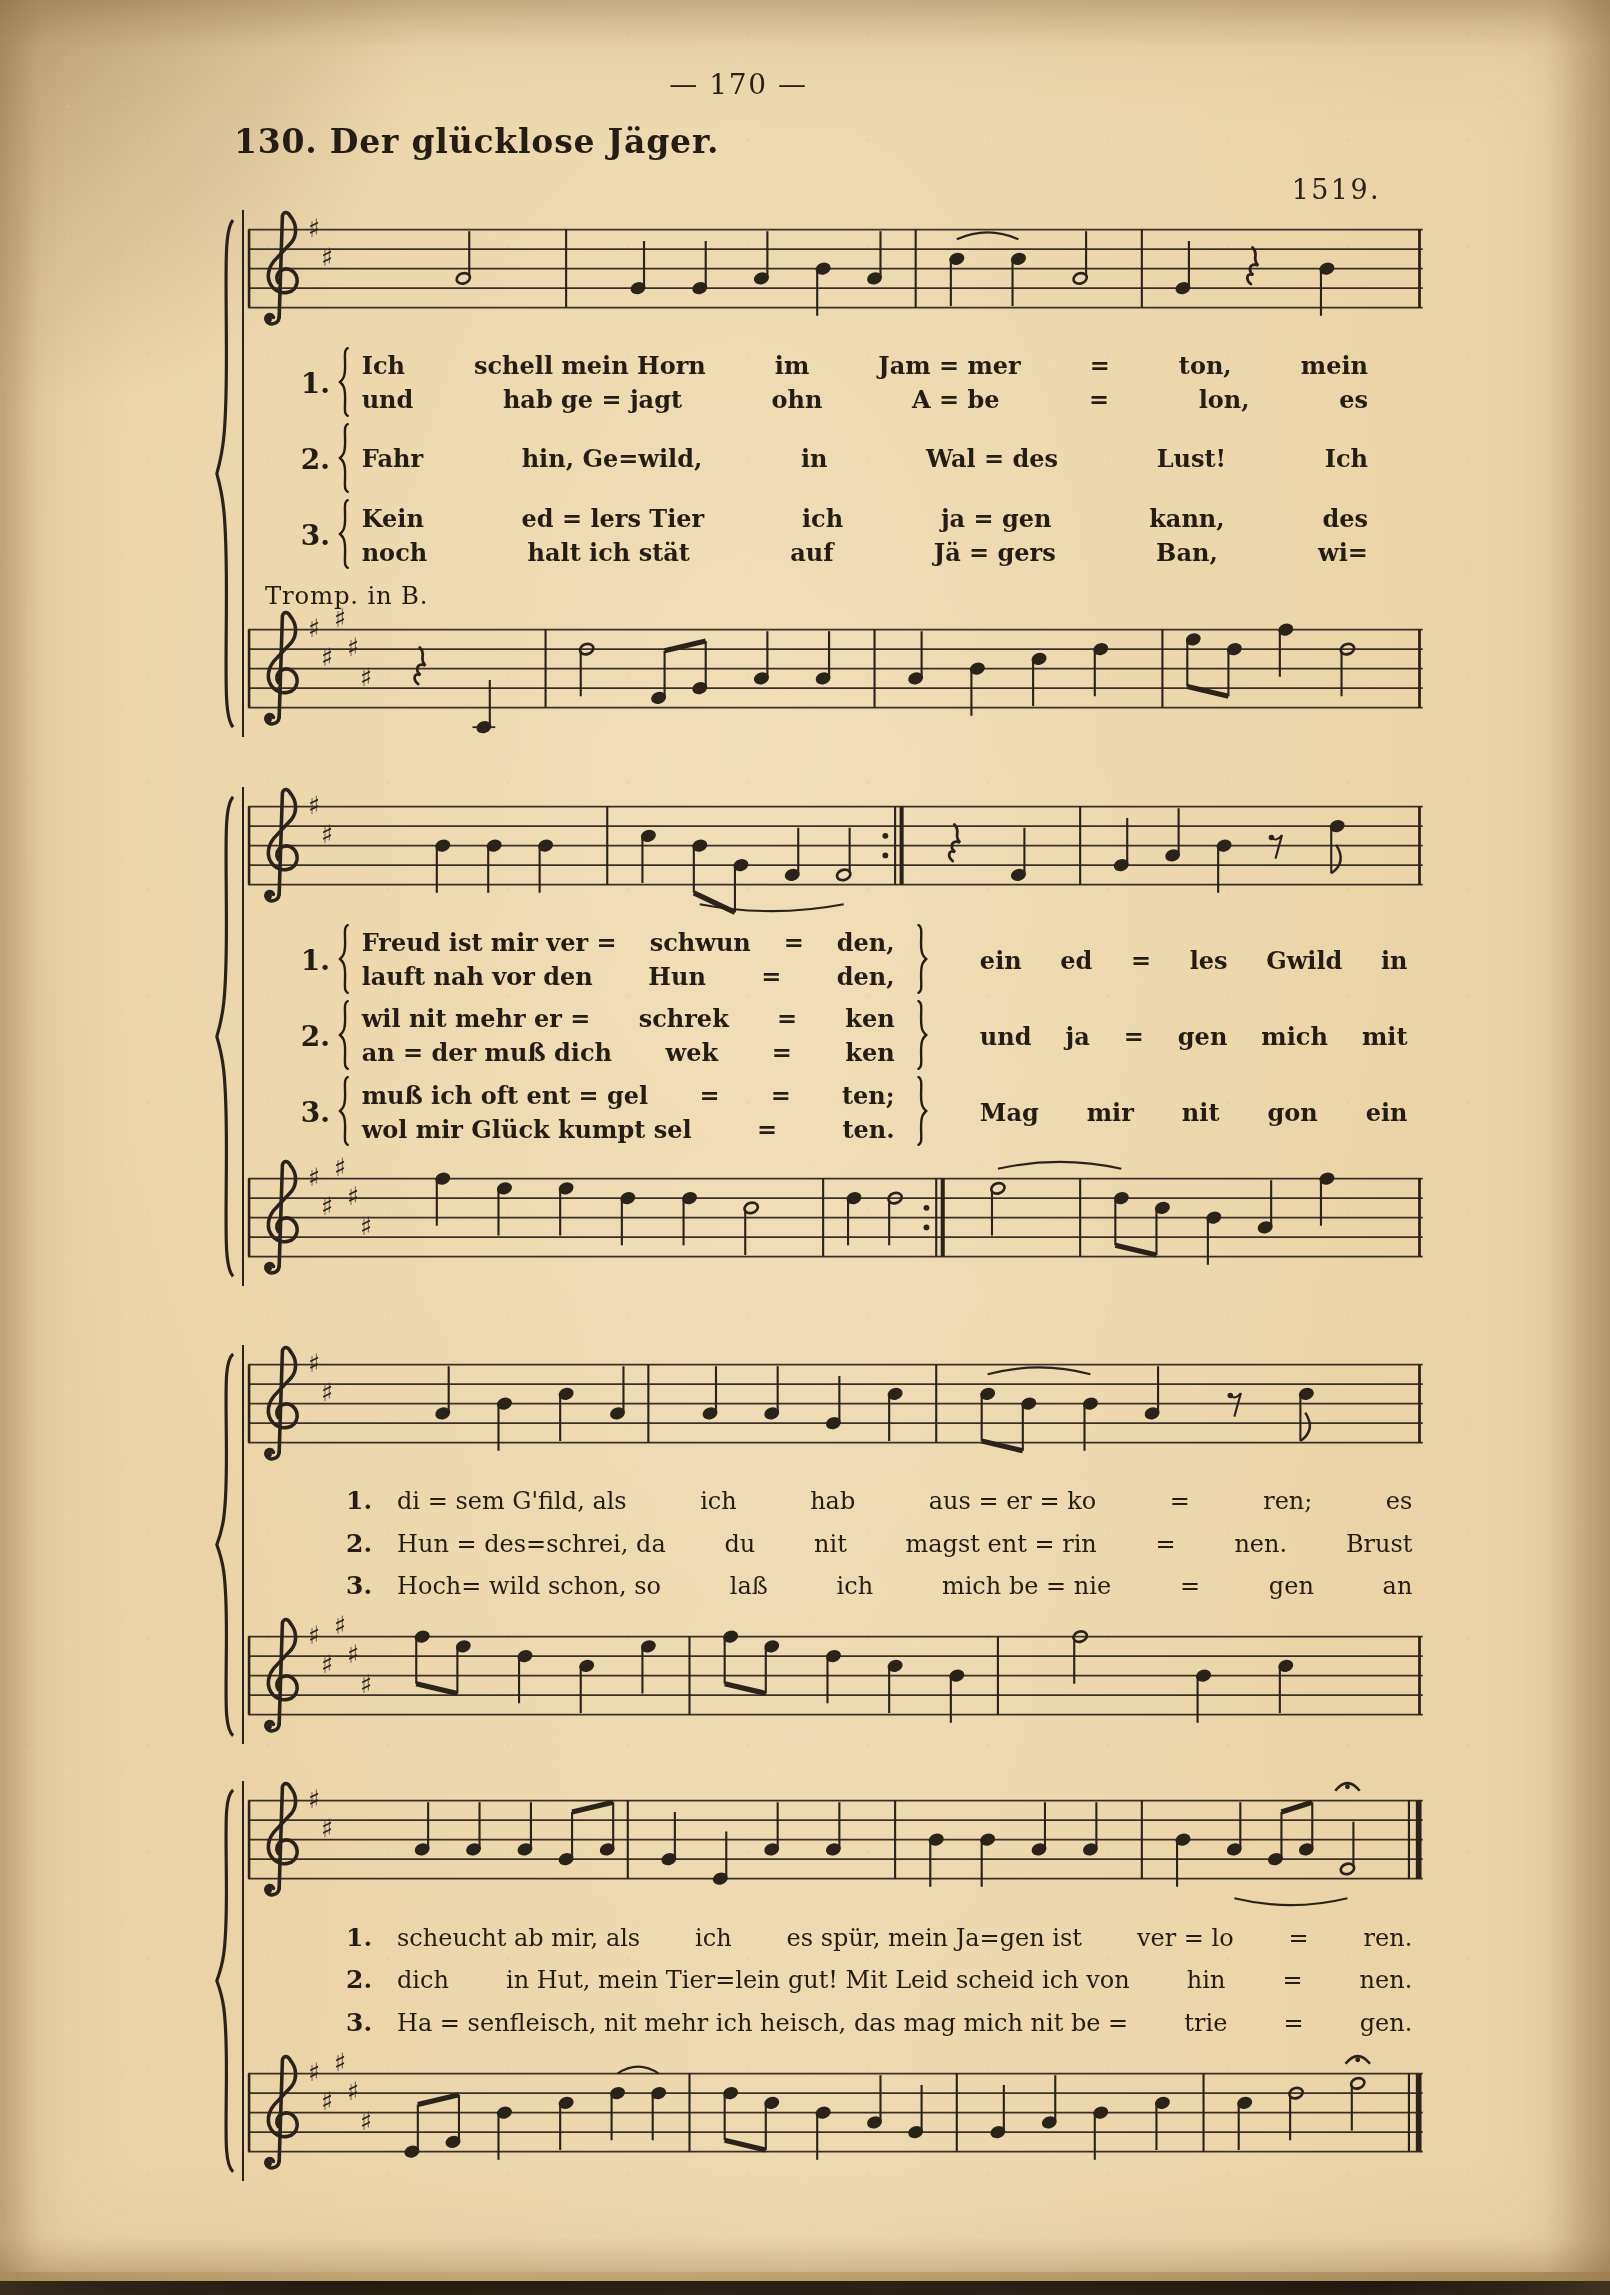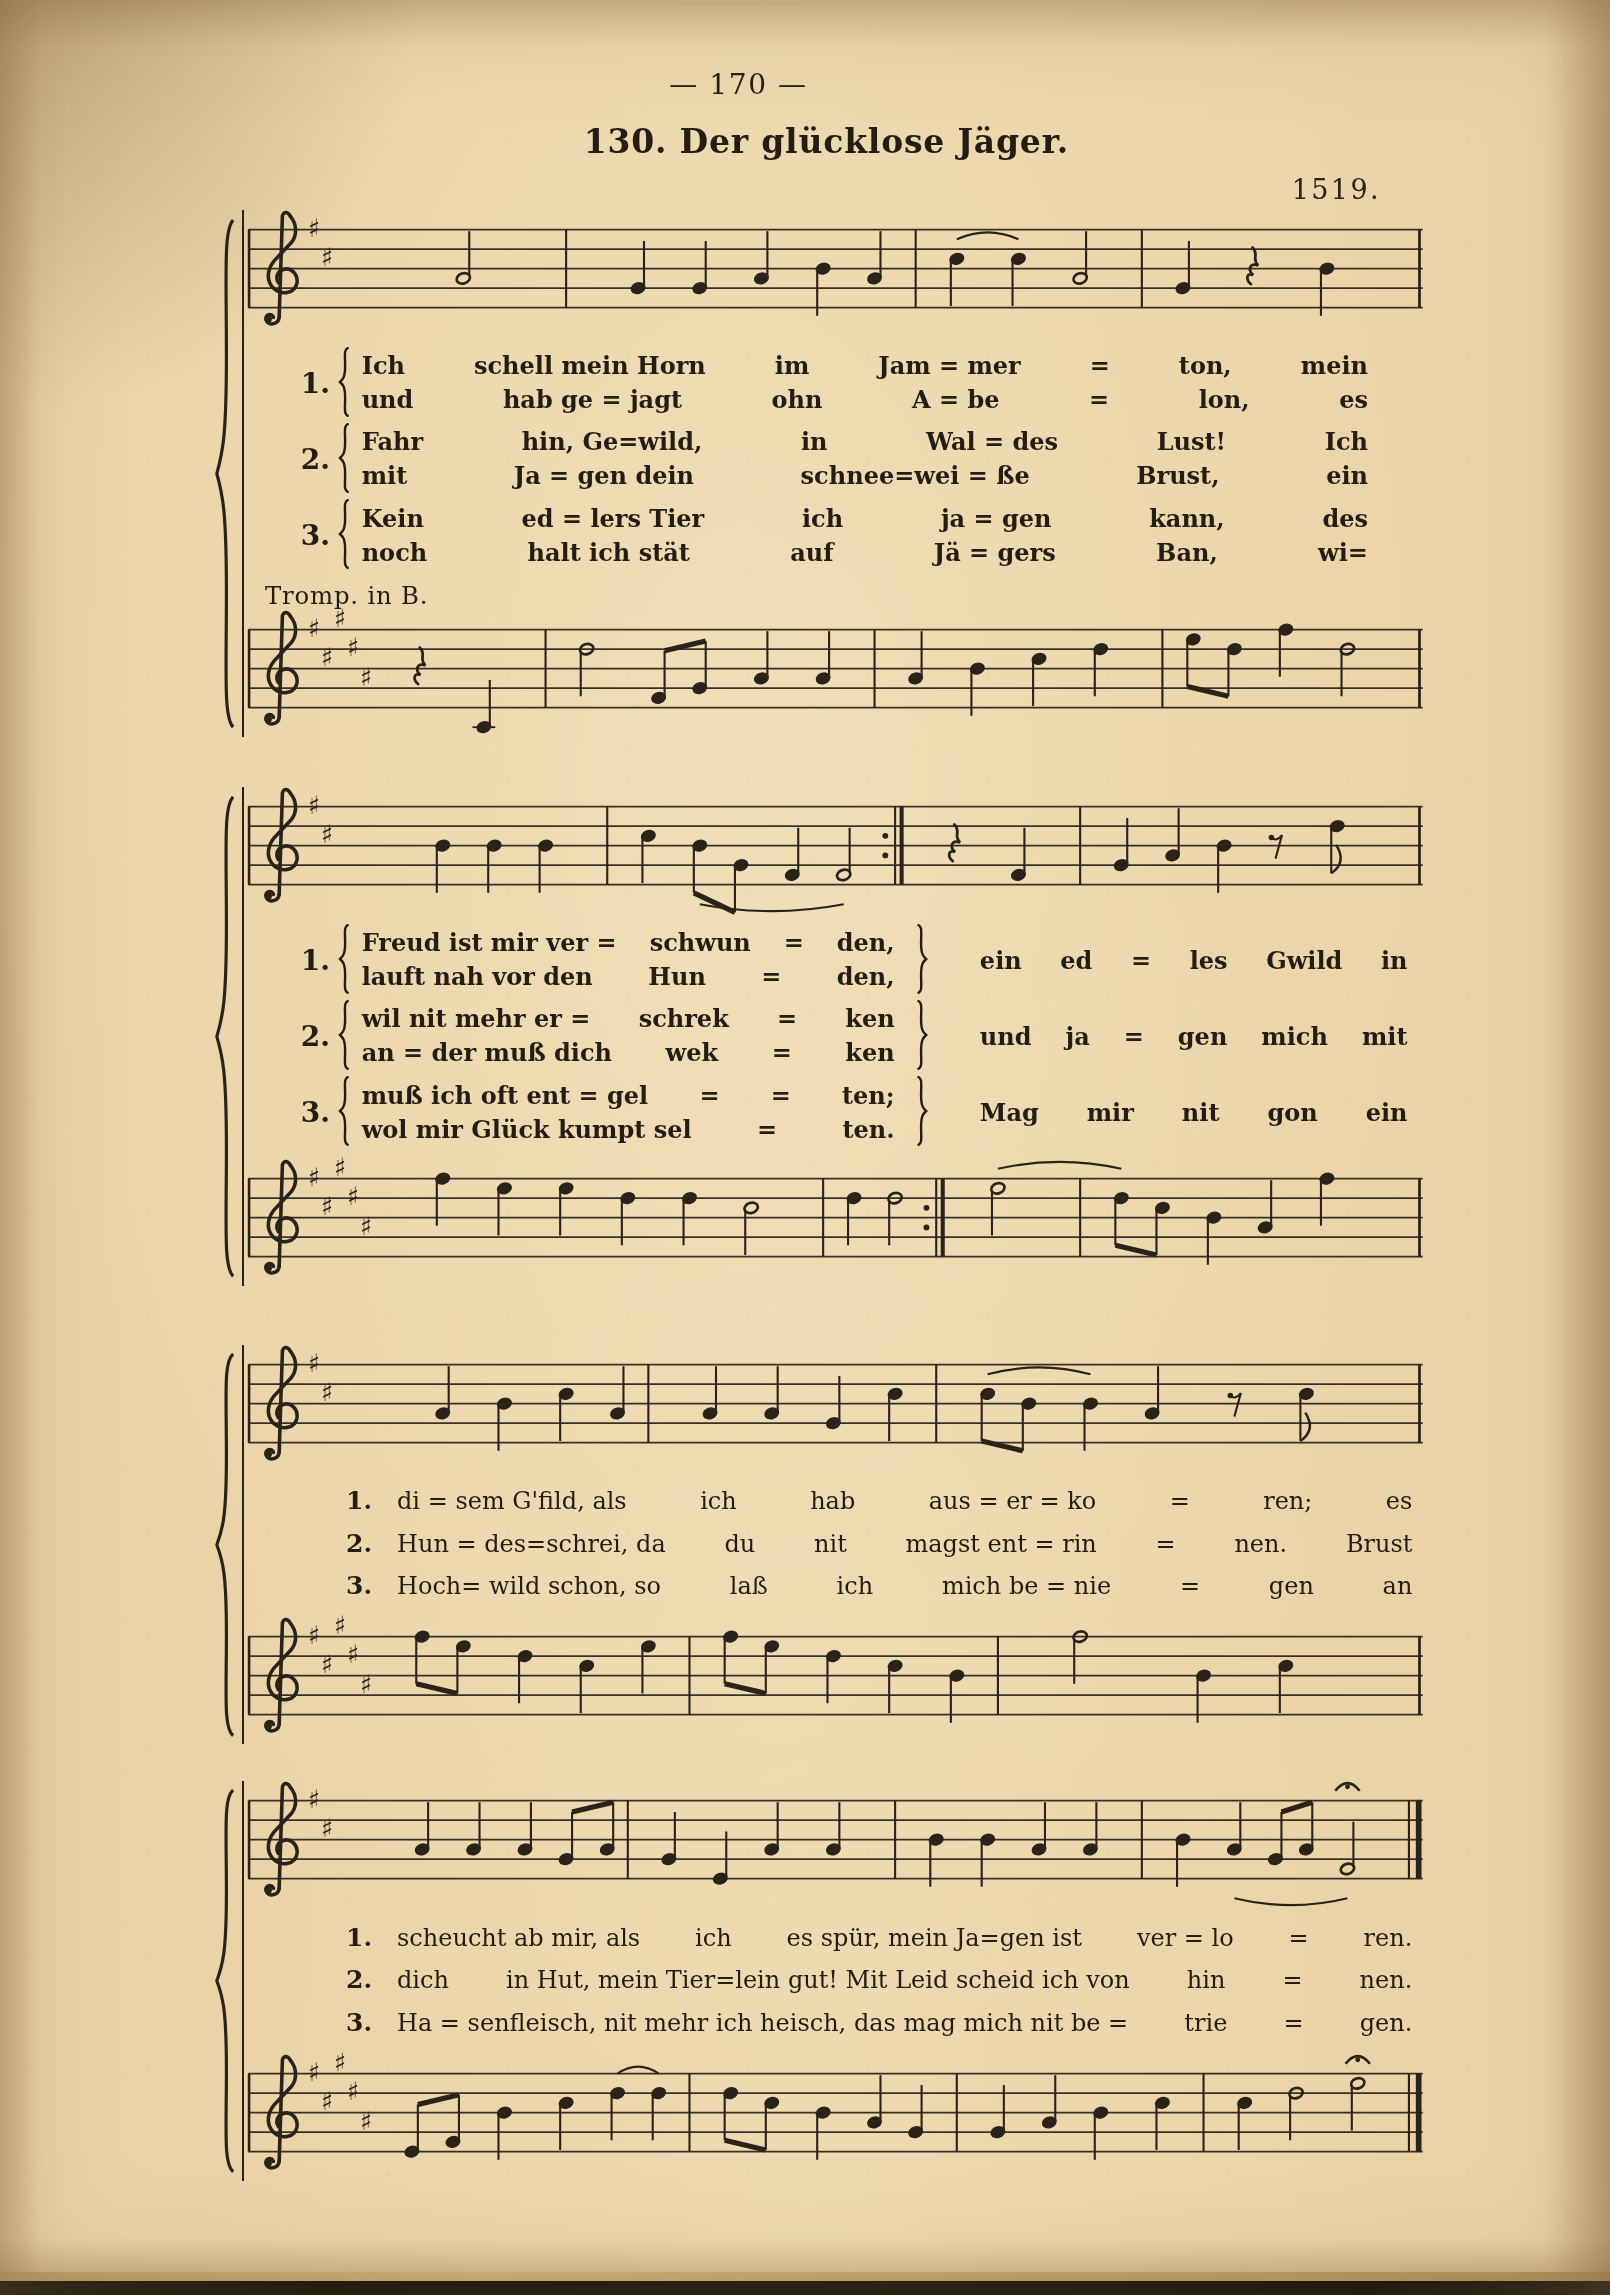--- a/index.html
+++ b/index.html
@@ -20,21 +20,21 @@
       radial-gradient(circle at 23% 31%, rgba(150,110,55,.10) 1px, transparent 2.1px),
       radial-gradient(circle at 71% 64%, rgba(150,110,55,.08) 0.8px, transparent 2px),
       radial-gradient(circle at 48% 83%, rgba(255,244,215,.35) 0.8px, transparent 1.8px);
     background-size:120px 107px, 172px 152px, 141px 128px;}
   .edge-tan{position:absolute;left:0;right:0;bottom:13px;height:9.8px;background:linear-gradient(to right,#c0a173,#d4b885 30%,#c4a674 70%,#b39465);}
   .edge-bottom{position:absolute;left:0;right:0;bottom:0;height:14px;background:linear-gradient(to right,#23201a,#15120d 20%,#1c1914 55%,#120f0b 85%,#2a261f);}
 
   .content{position:relative;padding-top:68px;}
   .page-number{width:1185px;margin-left:242px;text-align:center;transform:translateX(-96px);
     font-size:28px;letter-spacing:1.6px;color:#2720164;color:#272016;}
-  .title{width:1185px;margin:21px 0 13px 242px;text-align:center;transform:translateX(-8.1px);
+  .title{width:1185px;margin:21px 0 13px 242px;transform:translateX(-8.1px);
     font-size:33px;font-weight:700;letter-spacing:0.8px;color:#241d13;}
   .plate{width:1185px;margin:8.1px 0 0 242px;text-align:right;padding-right:46px;box-sizing:border-box;
     font-size:27px;letter-spacing:2.4px;color:#2a2318;}
 
   #score{margin-top:1.6px;}
   .system{position:relative;margin-left:242px;width:1185px;border-left:2.8px solid #2a231a;box-sizing:border-box;}
   .sys-brace{position:absolute;left:-31px;top:4.9px;height:calc(100% - 9.8px);width:23px;}
   .sys-brace path{stroke:#2a231a;fill:none;stroke-width:3.2;vector-effect:non-scaling-stroke;}
   .staff{display:block;overflow:visible;margin:0 0 0 0.8px;}
   .sharp{font-family:"DejaVu Sans","Liberation Sans",sans-serif;font-size:31px;font-weight:bold;fill:#2a231a;}
@@ -172,27 +172,20 @@
                 </svg></div>
               <div class="v-lines">
                 <div class="lyric-line">
                   <span>Fahr</span>
                   <span>hin, Ge=wild,</span>
                   <span>in</span>
                   <span>Wal = des</span>
                   <span>Lust!</span>
                   <span>Ich</span>
                 </div>
-                <div class="lyric-line">
-                  <span>mit</span>
-                  <span>Ja = gen dein</span>
-                  <span>schnee=wei = ße</span>
-                  <span>Brust,</span>
-                  <span>ein</span>
-                </div>
               </div>
             </div>
             <div class="verse-row">
               <div class="v-num">3.</div>
               <div class="v-brace"><svg class="" width="12.2" height="70" viewBox="0 0 24 100" preserveAspectRatio="none">
                   <path d="M21 1 C11 3 14 11 14 27 C14 43 10 46 4 50 C10 54 14 57 14 73 C14 89 11 97 21 99" transform=""></path>
                 </svg></div>
               <div class="v-lines">
                 <div class="lyric-line">
                   <span>Kein</span>

